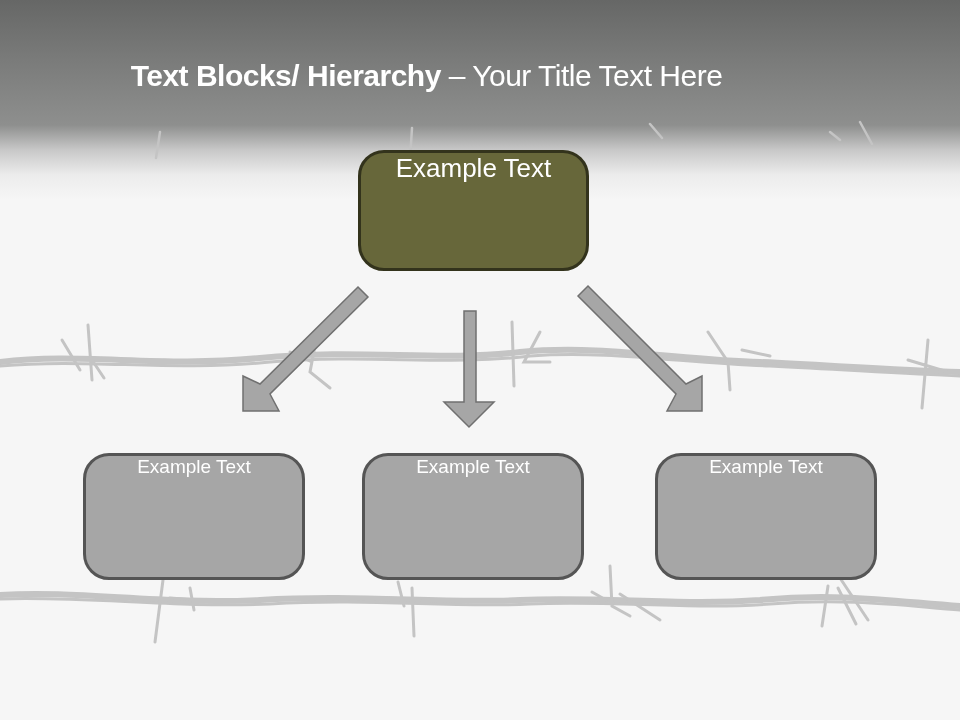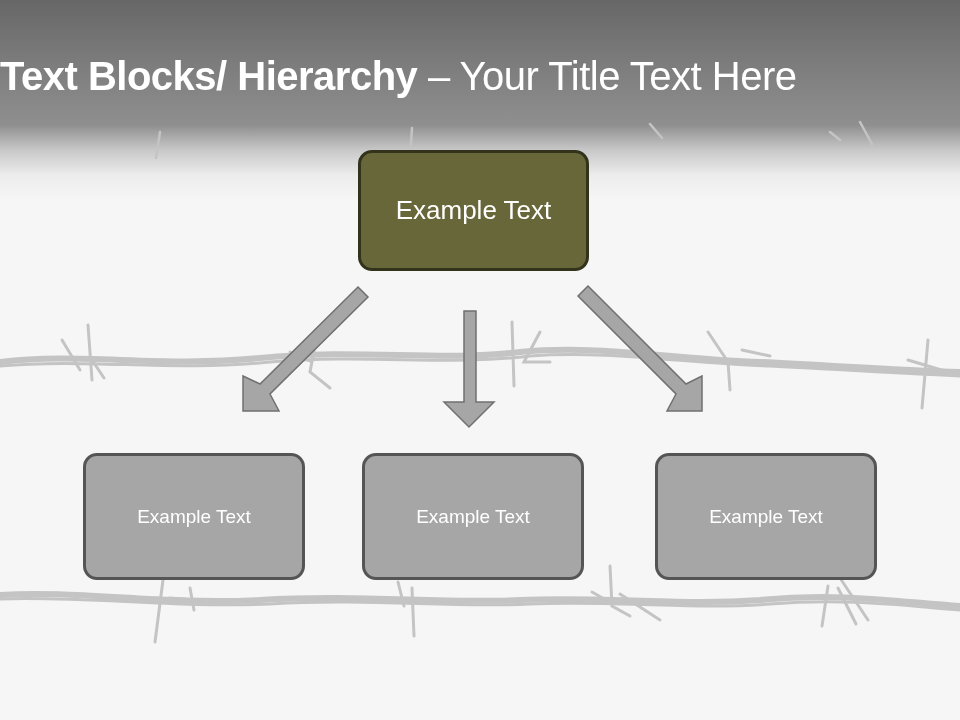--- a/index.html
+++ b/index.html
@@ -6,30 +6,30 @@
   body {
     width: 960px; height: 720px; position: relative; overflow: hidden;
     background: #f6f6f6;
     font-family: "Liberation Sans", "DejaVu Sans", sans-serif;
   }
   .header-band {
     position: absolute; left: 0; top: 0; width: 960px; height: 200px;
     background: linear-gradient(to bottom, #666766 0px, #7a7b7a 60px, #8e8f8e 125px, #c8c8c8 150px, #ececec 175px, #f6f6f6 200px);
   }
   .title {
-    position: absolute; left: 0; top: 52px; width: 853px; 
-    color: #ffffff; font-size: 40px; line-height: 48px; white-space: nowrap;
+    position: absolute; left: 0; top: 52px; width: 853px; text-align: center;
+    color: #ffffff; font-size: 30px; line-height: 48px; white-space: nowrap;
     letter-spacing: -0.5px;
   }
   .title .bold { font-weight: bold; }
   .title .light { font-weight: normal; }
   .wire { position: absolute; left: 0; top: 0; pointer-events: none; }
   .box {
-    position: absolute; box-sizing: border-box; border-radius: 14px;
-    display: flex; align-items: center; justify-content: center;
+    position: absolute; box-sizing: border-box; border-radius: 26px;
+    display: flex; align-items: flex-start; justify-content: center;
     color: #ffffff; text-align: center;
   }
   .box-top {
     left: 358px; top: 150px; width: 231px; height: 121px;
     background: #67673a; border: 3px solid #33331c; font-size: 26px;
   }
   .box-child {
     top: 453px; width: 222px; height: 127px;
     background: #a6a6a6; border: 3px solid #555555; font-size: 19px;
   }

